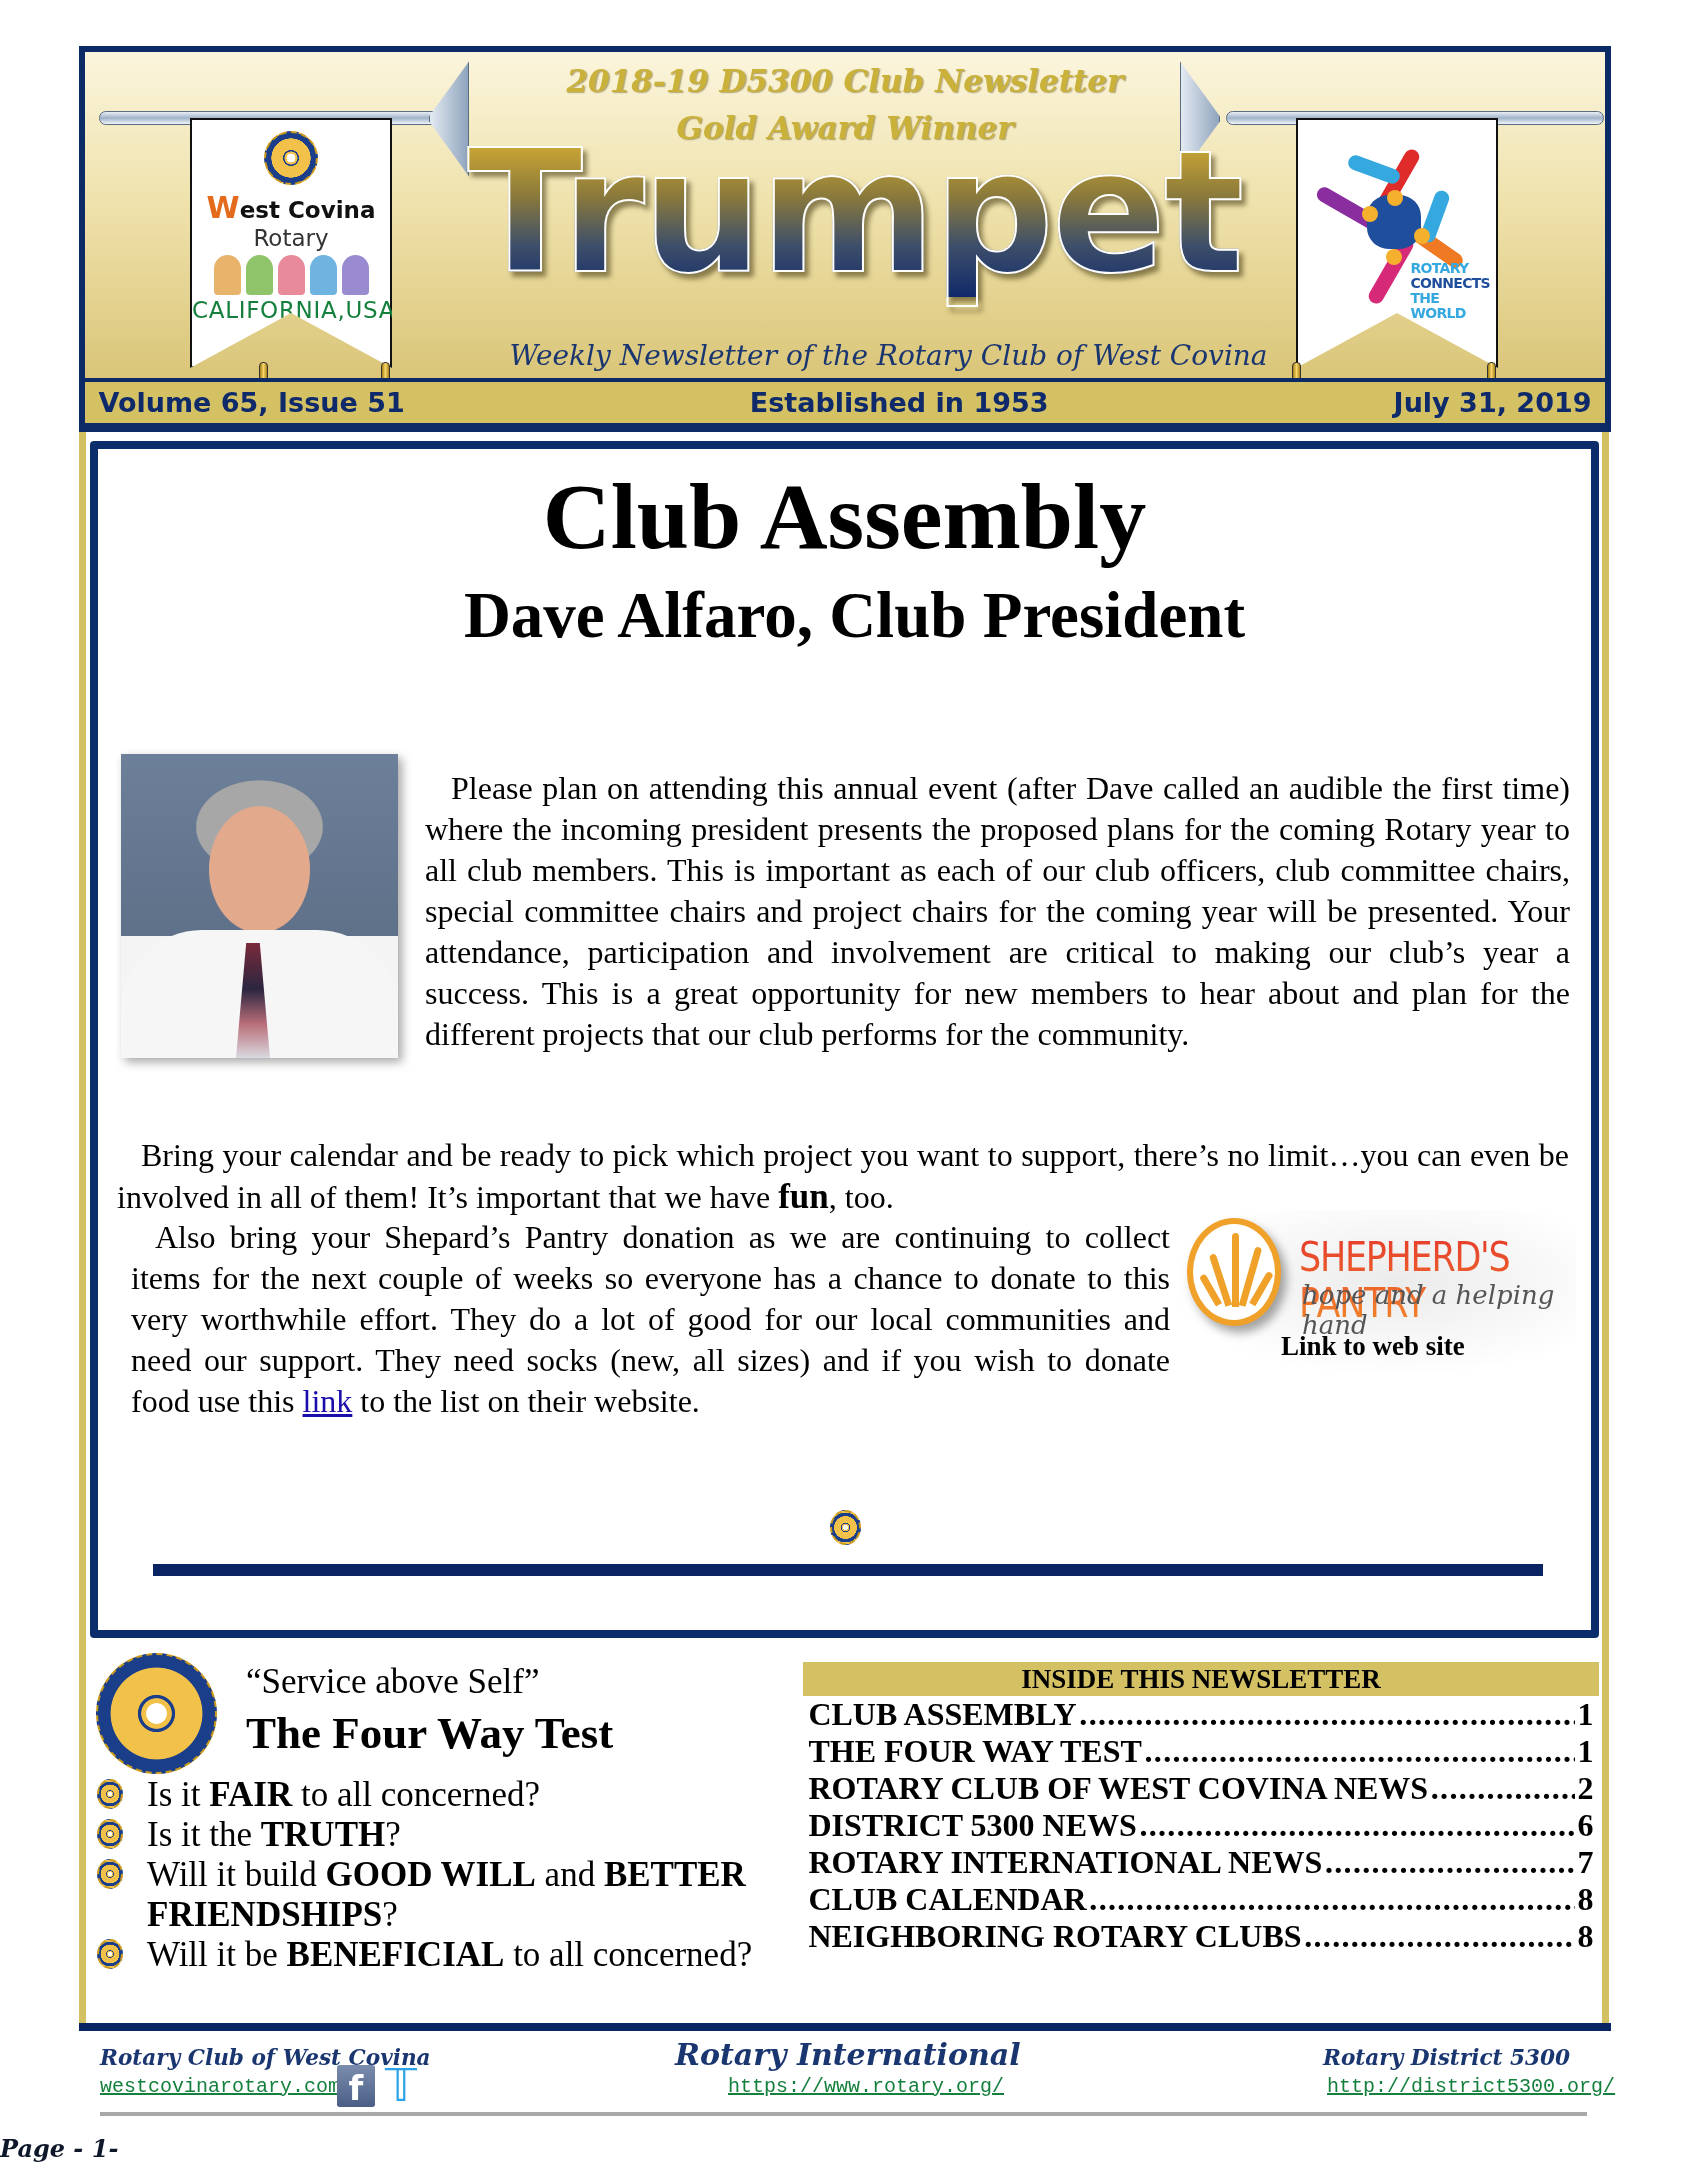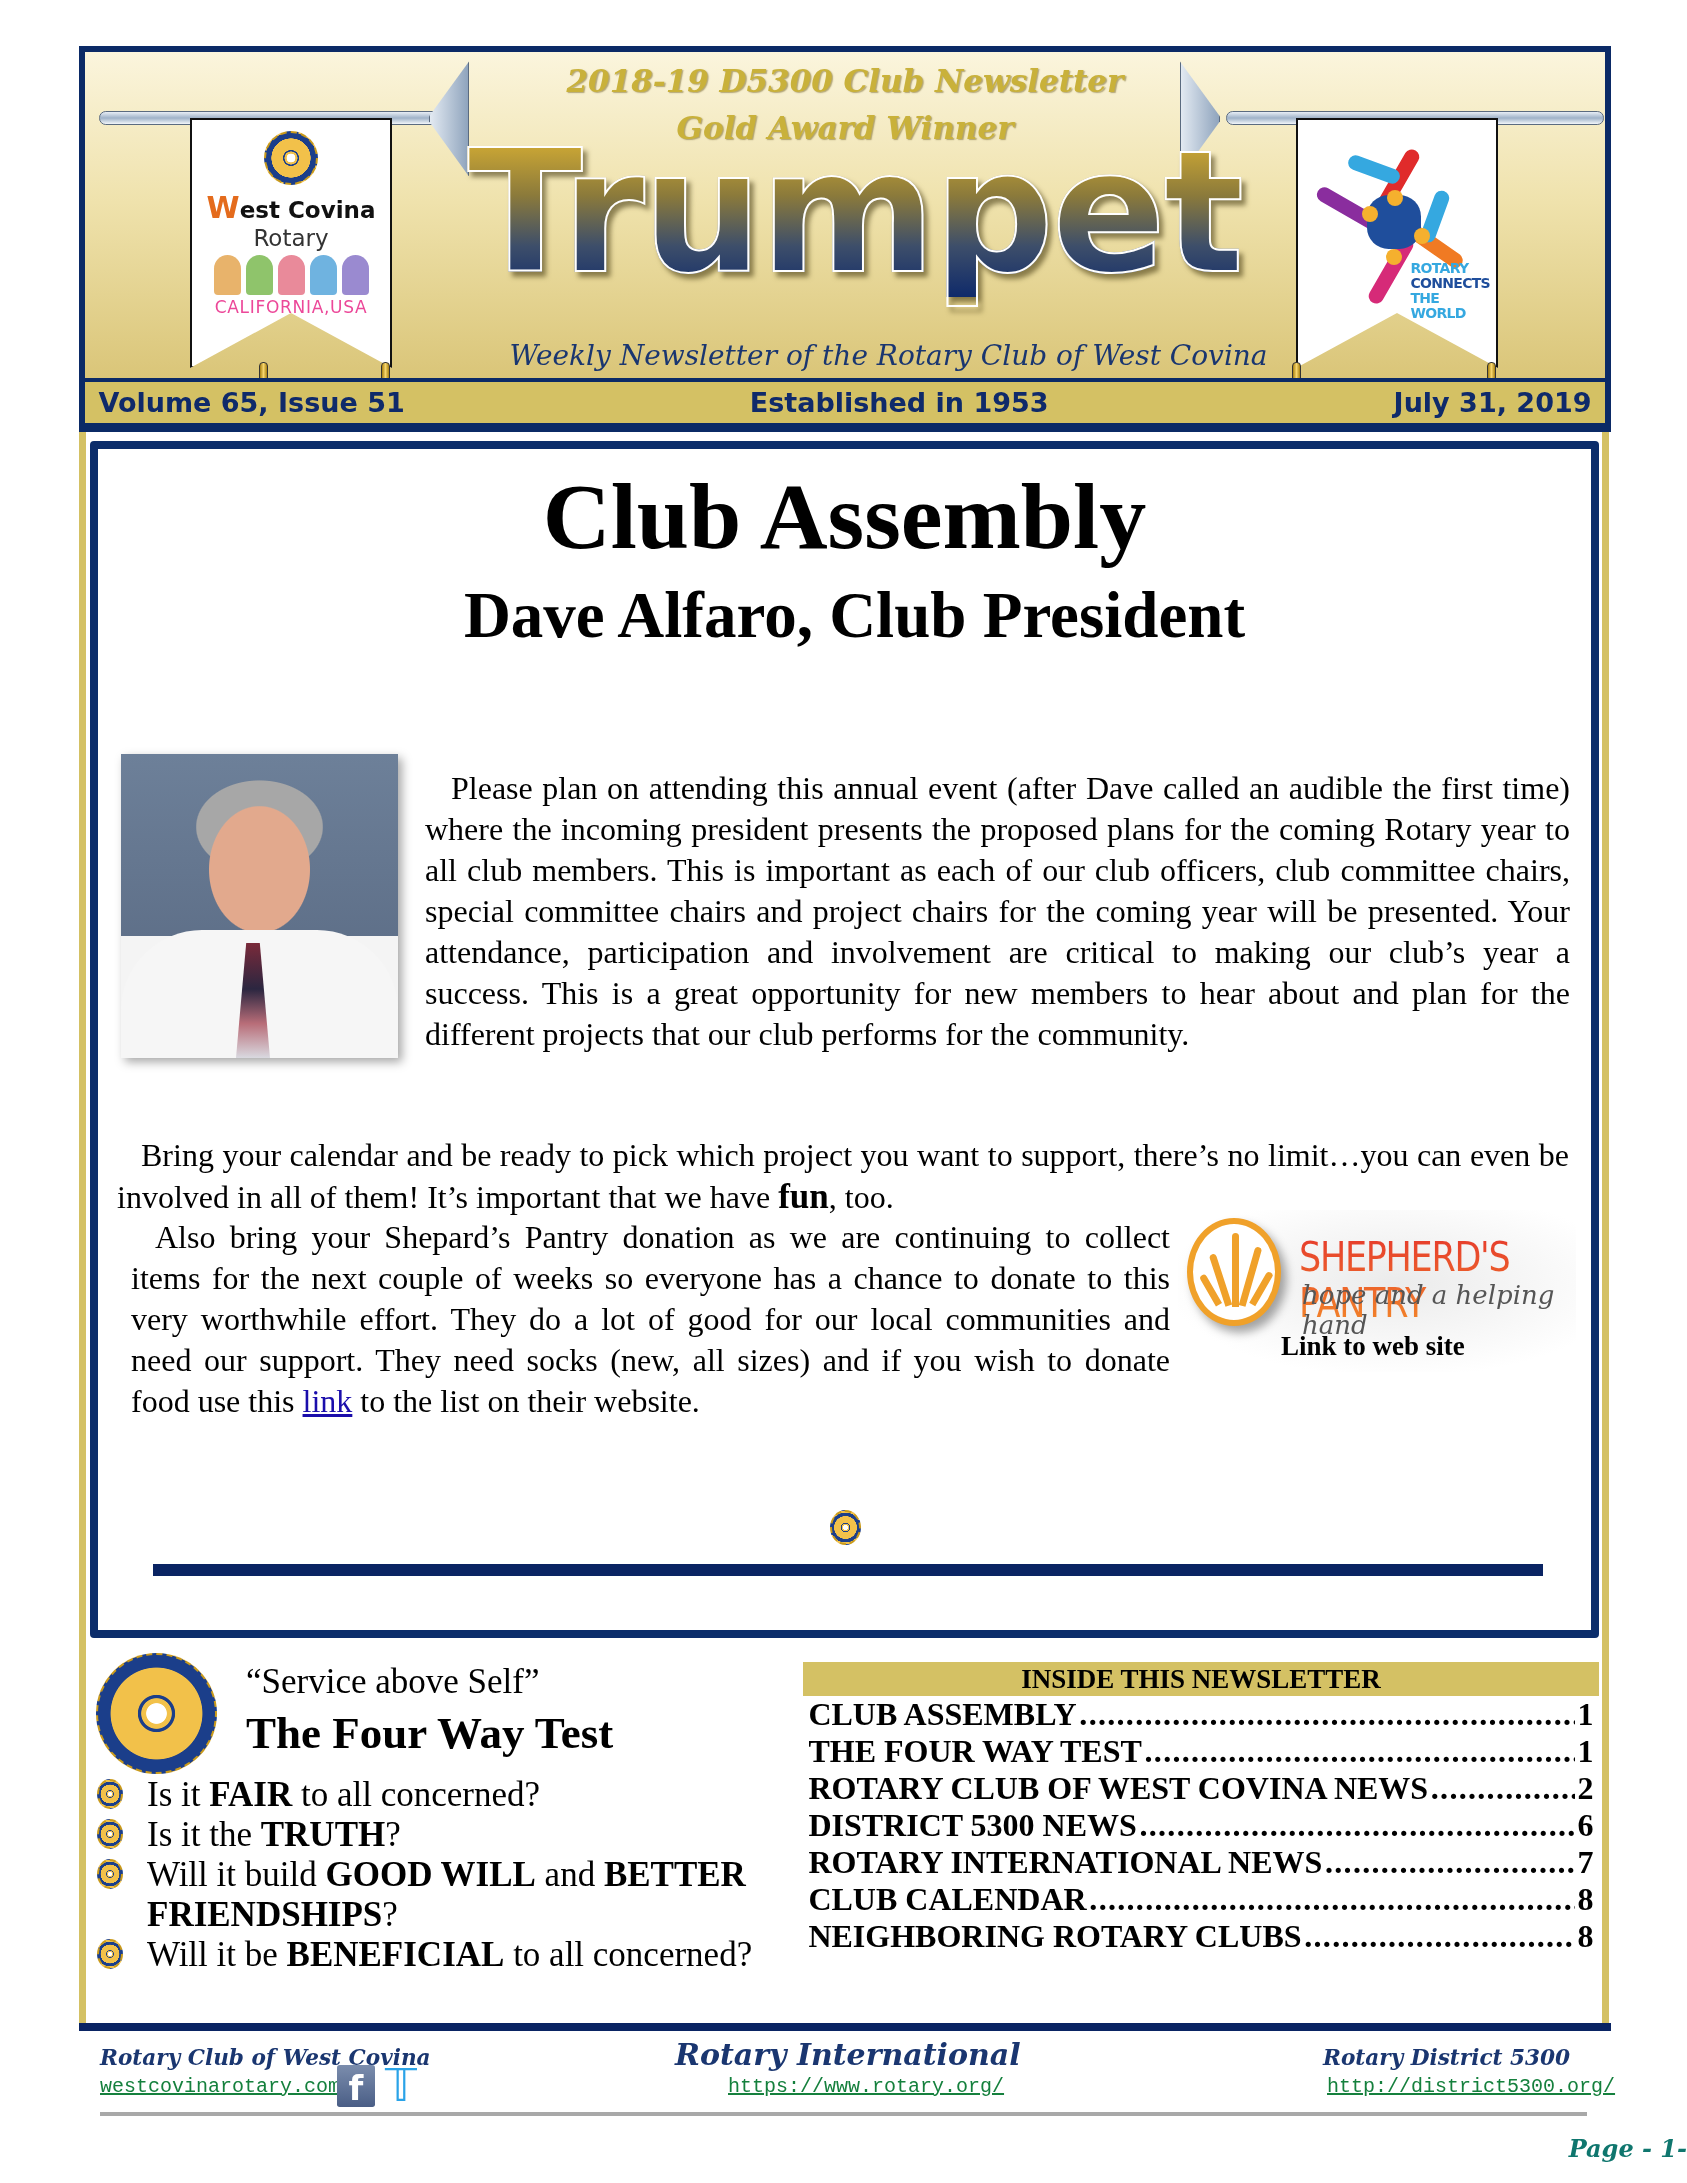--- a/index.html
+++ b/index.html
@@ -60,21 +60,21 @@
     display: inline-block; border-radius: 50%;
     background: radial-gradient(circle, #ffffff 0 12%, #f2c14a 13% 18%, #1b3e8a 19% 22%, #f2c14a 23% 55%, #1b3e8a 56% 72%, #f2c14a 73% 100%);
     border: 2px dashed #c99a1b;
   }
   .wc-logo-text { font-family: "DejaVu Sans", sans-serif; color: #111; }
   .wc-west { font-size: 23px; font-weight: bold; margin-top: 2.7px; }
   .wc-west .w { color: #e46b1c; font-size: 30px; }
   .wc-rotary { font-size: 23px; color: #333; }
   .wc-kids { margin: 4px auto 1.3px; width: 155px; height: 40px; display: flex; justify-content: space-between; }
   .kid { width: 27px; height: 40px; border-radius: 13.5px 13.5px 4px 4px; }
-  .wc-ca { font-size: 17px; color: #ec4899; letter-spacing: 0.7px; }
+  .wc-ca { font-size: 23px; color: #15803d; letter-spacing: 0.7px; }
 
   .rcw-logo { position: relative; width: 155px; height: 155px; margin: 28px auto 0; }
   .rcw-core { position: absolute; left: 47px; top: 47px; width: 54px; height: 54px; border-radius: 40%; background: #1f4e9c; }
   .rcw-arm { position: absolute; width: 74px; height: 15px; border-radius: 7.4px; }
   .rcw-dot { position: absolute; width: 16px; height: 16px; border-radius: 50%; background: #f5b02e; }
   .rcw-text { position: absolute; left: 91px; top: 113px; font-family: "DejaVu Sans", sans-serif; font-weight: bold; font-size: 14px; line-height: 15px; text-align: left; letter-spacing: -0.7px; }
 
   
   .info-bar {
     position: absolute; left: 79px; top: 378px; width: 1532px; height: 54px;
@@ -165,21 +165,21 @@
   .f-left { left: 100px; top: 2045px; font-size: 21.6px; }
   .f-center { left: 675px; top: 2037px; font-size: 30px; }
   .f-right { left: 1323px; top: 2045px; font-size: 21.6px; }
   .footer-link { position: absolute; font-family: Liberation Mono, monospace; font-size: 20px; color: #15803d; text-decoration: underline; }
   .fl-left { left: 100px; top: 2075px; }
   .fl-center { left: 728px; top: 2075px; }
   .fl-right { left: 1327px; top: 2075px; }
   .fb-icon { position: absolute; left: 337px; top: 2065px; width: 38px; height: 42px; background: linear-gradient(180deg,#7b8dad,#4a5e86); border-radius: 2.7px; color: #fff; font-family: "DejaVu Sans", sans-serif; font-weight: bold; font-size: 34px; text-align: center; line-height: 47px; }
   .tw-icon { position: absolute; left: 385px; top: 2062px; width: 47px; height: 47px; color: #2aa3e8; font-size: 45px; line-height: 47px; font-family: "DejaVu Sans", sans-serif; }
   .footer-rule { position: absolute; left: 100px; top: 2112px; width: 1487px; height: 4px; background: #a8a8a8; }
-  .page-num { position: absolute; left: 0; top: 2134px; width: 1687px; text-align: right; font-family: "DejaVu Serif", serif; font-style: italic; font-weight: bold; font-size: 24px; color: #0f766e; }
+  .page-num { position: absolute; left: 0; top: 2134px; width: 1687px; text-align: left; font-family: "DejaVu Serif", serif; font-style: italic; font-weight: bold; font-size: 24px; color: #0f172a; }
 </style>
 </head>
 <body>
 
 <header class="masthead">
   <div class="trumpet-horn" style="left:13.5px;width:344px;"></div>
   <div class="horn-bell left"></div>
   <div class="trumpet-horn" style="left:1141px;width:378px;"></div>
   <div class="horn-bell right"></div>
 

